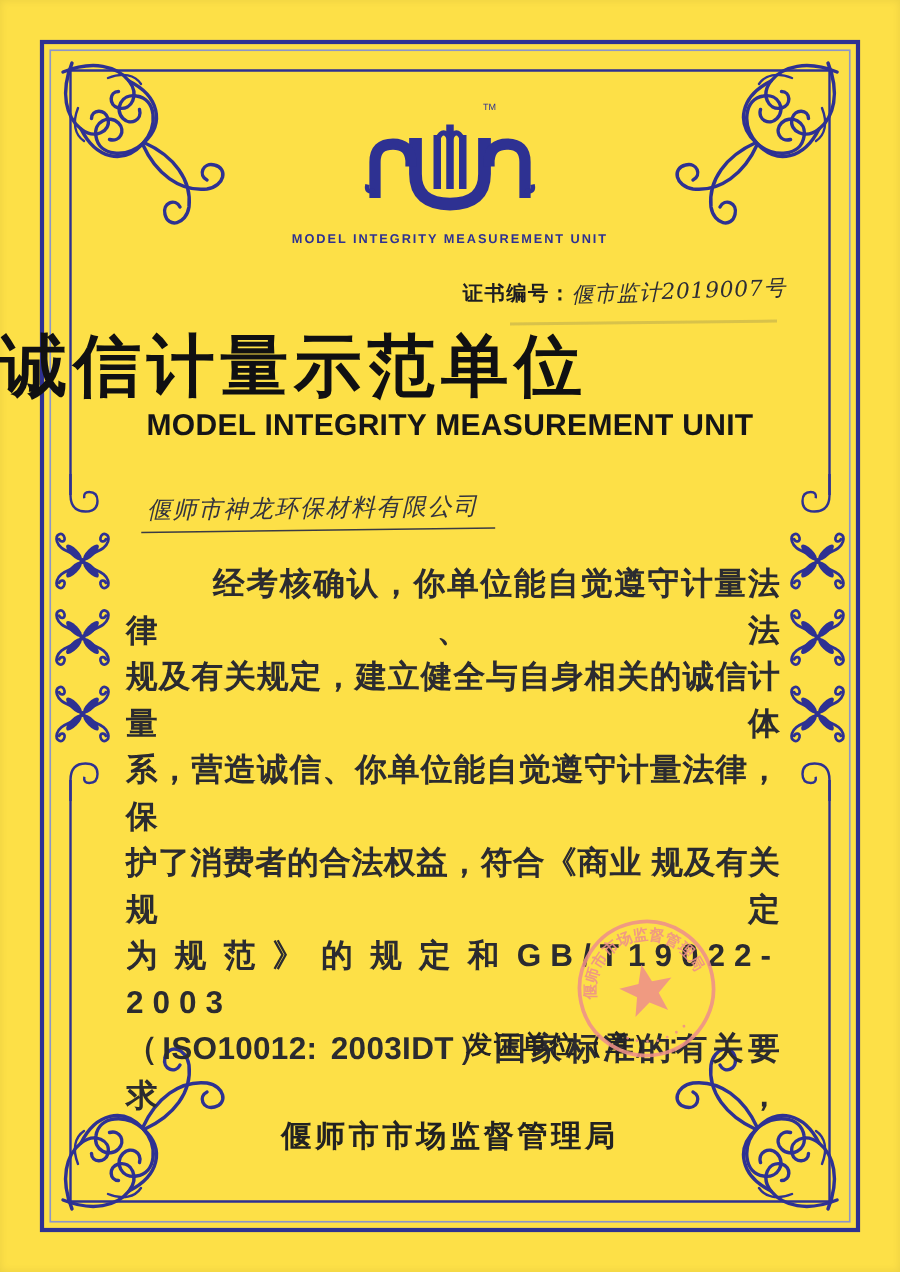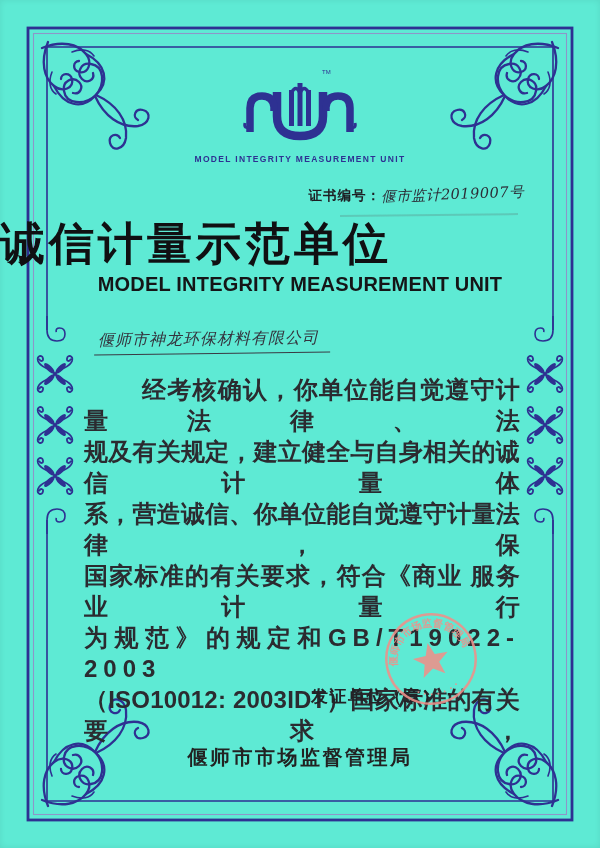--- a/index.html
+++ b/index.html
@@ -1,18 +1,18 @@
 <!DOCTYPE html>
 <html><head>
 <meta charset="utf-8">
 <style>
   html,body{margin:0;padding:0;background:#e9e9e9;}
   .page{
     position:relative;width:600px;height:848px;margin:0 auto;
-    background:#5eead4;overflow:hidden;
+    background:#fde047;overflow:hidden;
     font-family:"Liberation Sans","DejaVu Sans",sans-serif;
     box-shadow:inset 0 0 6px rgba(0,0,0,.08);
   }
   svg{display:block;}
   .border-art{position:absolute;left:0;top:0;}
   
   .logo-wrap{position:absolute;left:0;top:78px;width:100%;text-align:center;}
   .mim{margin:0 auto;}
   .tm{position:absolute;left:322px;top:-9px;font-size:6px;color:#2e3192;letter-spacing:0;}
   .logo-caption{
@@ -48,21 +48,21 @@
   .company{
     position:absolute;top:329px;left:94px;min-width:226px;
     font-family:"DejaVu Serif","Liberation Serif",serif;font-style:italic;
     font-size:16px;color:#34343e;letter-spacing:1px;
     border-bottom:1.6px solid #3a3a44;padding:0 6px 3px 4px;
     transform:rotate(-.7deg);
   }
   
   .body{position:absolute;top:374px;left:84px;width:436px;}
   .bodyline{
-    margin:0;font-size:24px;line-height:31px;color:#2b2b30;font-weight:600;
+    margin:0;font-size:21px;line-height:31px;color:#2b2b30;font-weight:600;
     text-align:justify;text-align-last:justify;letter-spacing:.2px;
   }
   .bodyline.indent{text-indent:58px;}
   .bodyline.spread{text-align-last:auto;letter-spacing:6px;}
   .bodyline.last{text-align-last:left;letter-spacing:.5px;}
   
   .issuer{
     position:absolute;top:685px;left:311px;font-size:17px;font-weight:600;
     color:#222226;letter-spacing:1.5px;
   }
@@ -165,21 +165,21 @@
 
   <h1 class="title">诚信计量示范单位</h1>
   <div class="subtitle">MODEL INTEGRITY MEASUREMENT UNIT</div>
 
   <div class="company">偃师市神龙环保材料有限公司</div>
 
   <div class="body">
     <p class="bodyline indent">经考核确认，你单位能自觉遵守计量法律、法</p>
     <p class="bodyline">规及有关规定，建立健全与自身相关的诚信计量体</p>
     <p class="bodyline">系，营造诚信、你单位能自觉遵守计量法律，保</p>
-    <p class="bodyline">国家标准的有关要求，符合《商业 服务业计量行</p>
+    <p class="bodyline">护了消费者的合法权益，符合《商业 规及有关规定</p>
     <p class="bodyline spread">为规范》的规定和GB/T19022-2003</p>
     <p class="bodyline">（ISO10012: 2003IDT）国家标准的有关要求，</p>
   </div>
 
   <div class="issuer">发证单位（章）：</div>
 
   <svg class="seal" width="96" height="96" viewBox="0 0 100 100" aria-hidden="true">
     <defs>
       <path id="sealArc" d="M14,52 A36,36 0 1 1 86,52" fill="none"></path>
     </defs>

